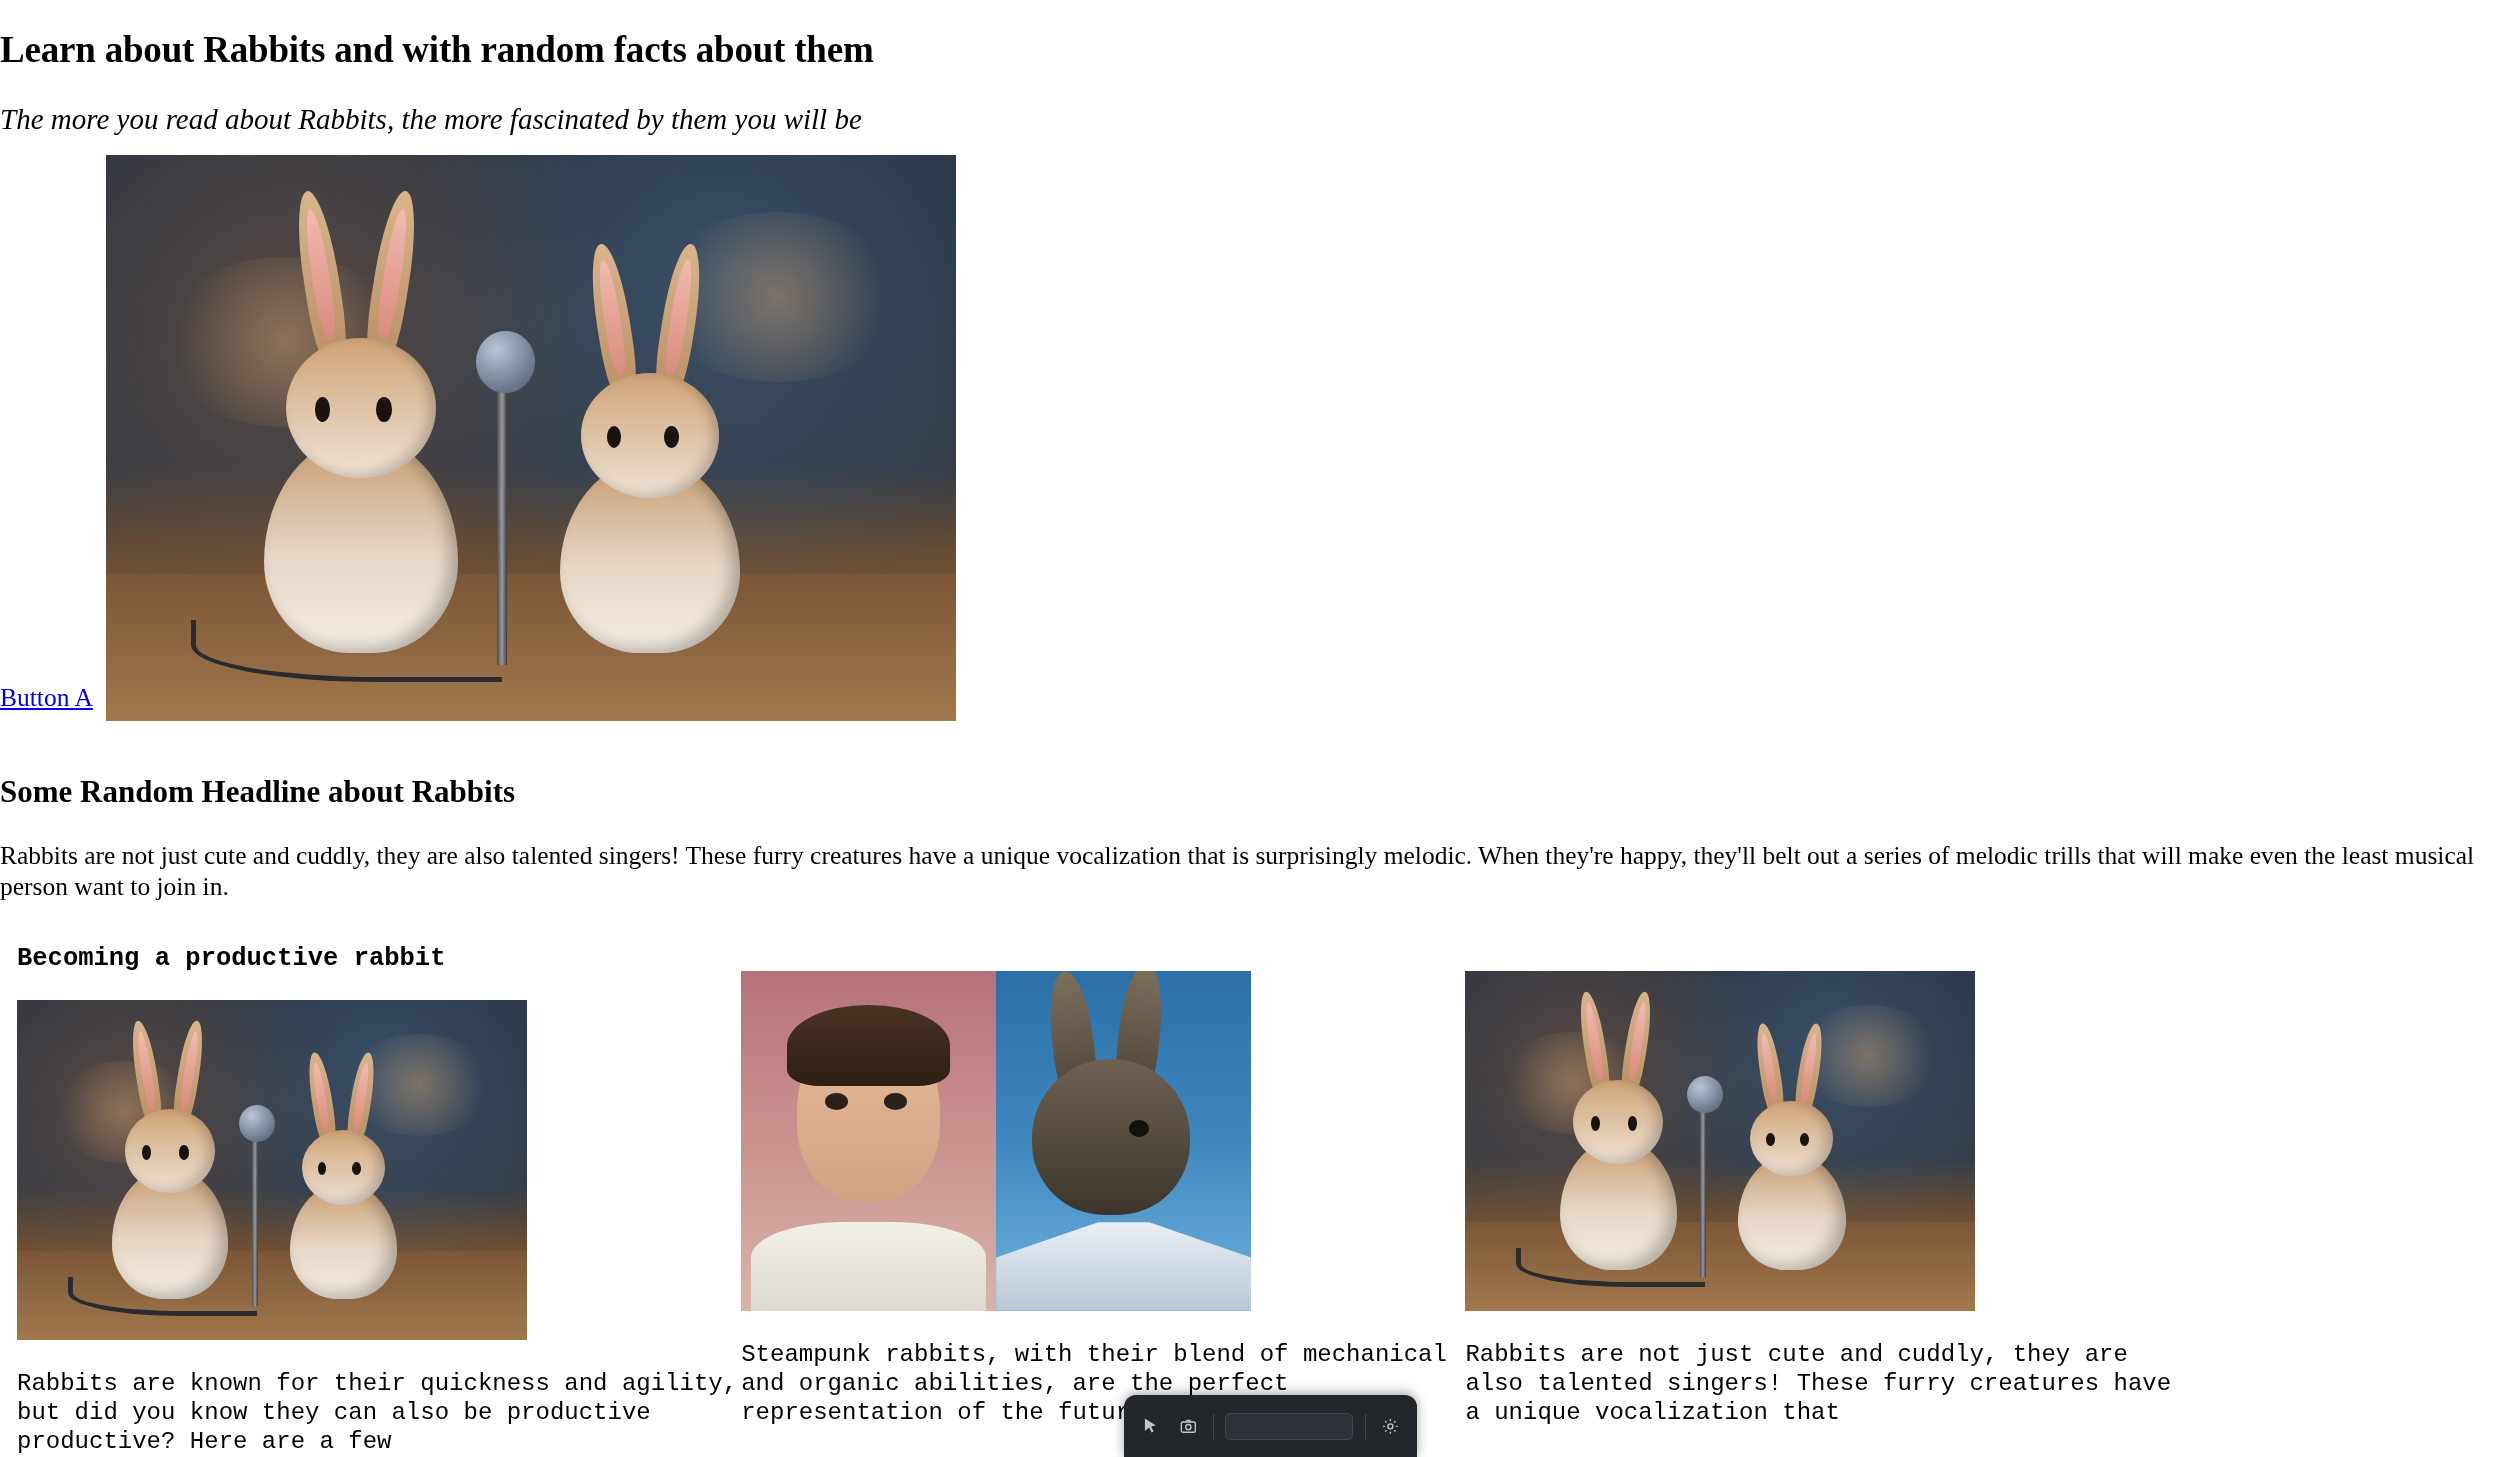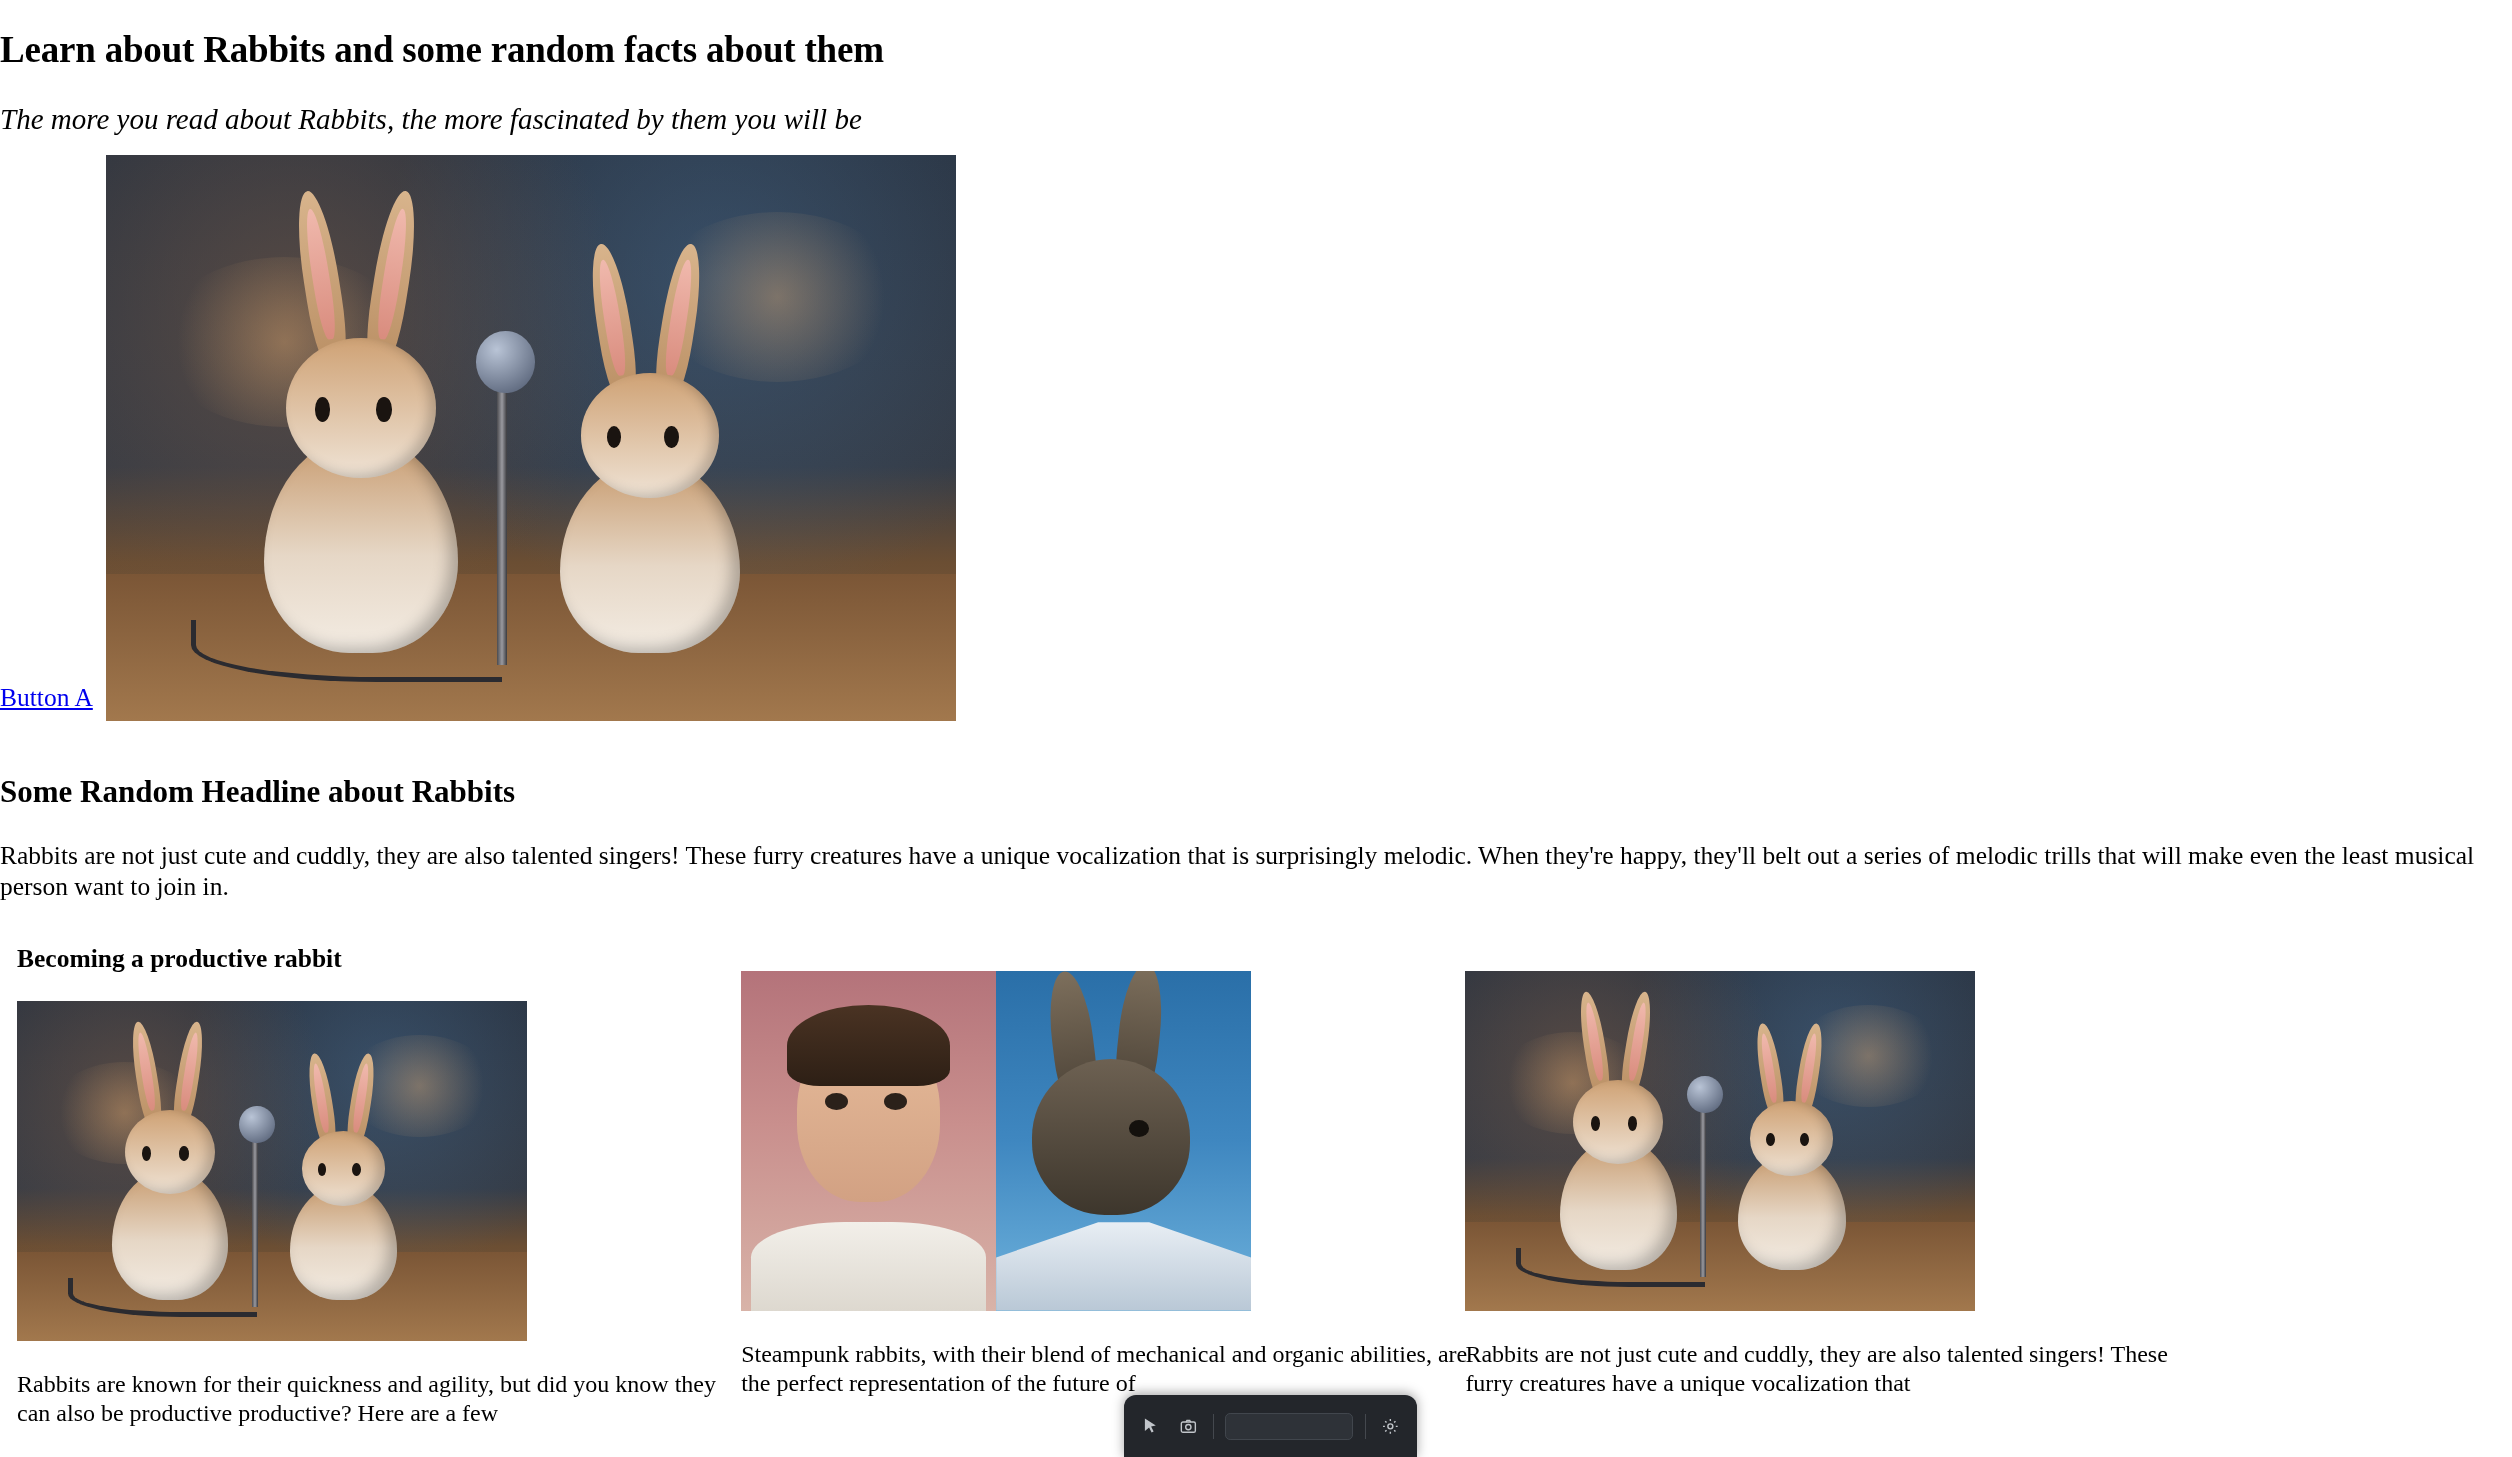--- a/index.html
+++ b/index.html
@@ -72,20 +72,21 @@
   .cards {
     display: flex;
     margin-top: 41px;
     gap: 0;
   }
   .card {
     width: 714px;
     margin-right: 10.2px;
     padding-left: 17px;
     box-sizing: border-box;
+    font-family: Liberation Mono, monospace;
   }
   .card:first-child { padding-left: 17px; }
   h3.card-title {
     font-size: 25.5px;
     font-weight: bold;
     margin: 0 0 0 0;
   }
   .card-img {
     width: 510px;
     height: 340px;
@@ -250,21 +251,21 @@
     background: #2e3238;
     border: 0.9px solid #41464d;
   }
   svg { display: block; }
 </style>
 </head>
 <body>
 
 <div class="page">
 
-  <h1 class="page-title">Learn about Rabbits and some random facts about them</h1>
+  <h1 class="page-title">Learn about Rabbits and with random facts about them</h1>
 
   <p class="intro">The more you read about Rabbits, the more fascinated by them you will be</p>
 
   <div class="hero-wrap">
     <div class="hero-img">
       <div class="rabbit-scene">
         <div class="glow" style="left:6%;top:18%;"></div>
         <div class="glow" style="left:64%;top:10%;"></div>
         <div class="floor"></div>
         <div class="bunny" style="left:17%;">

